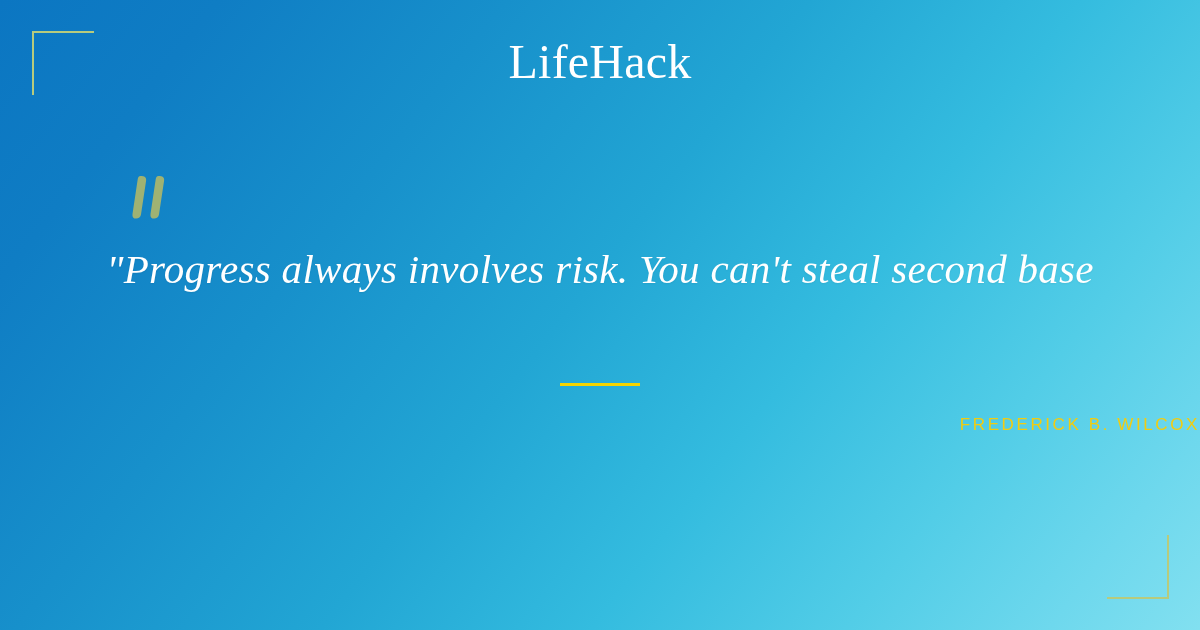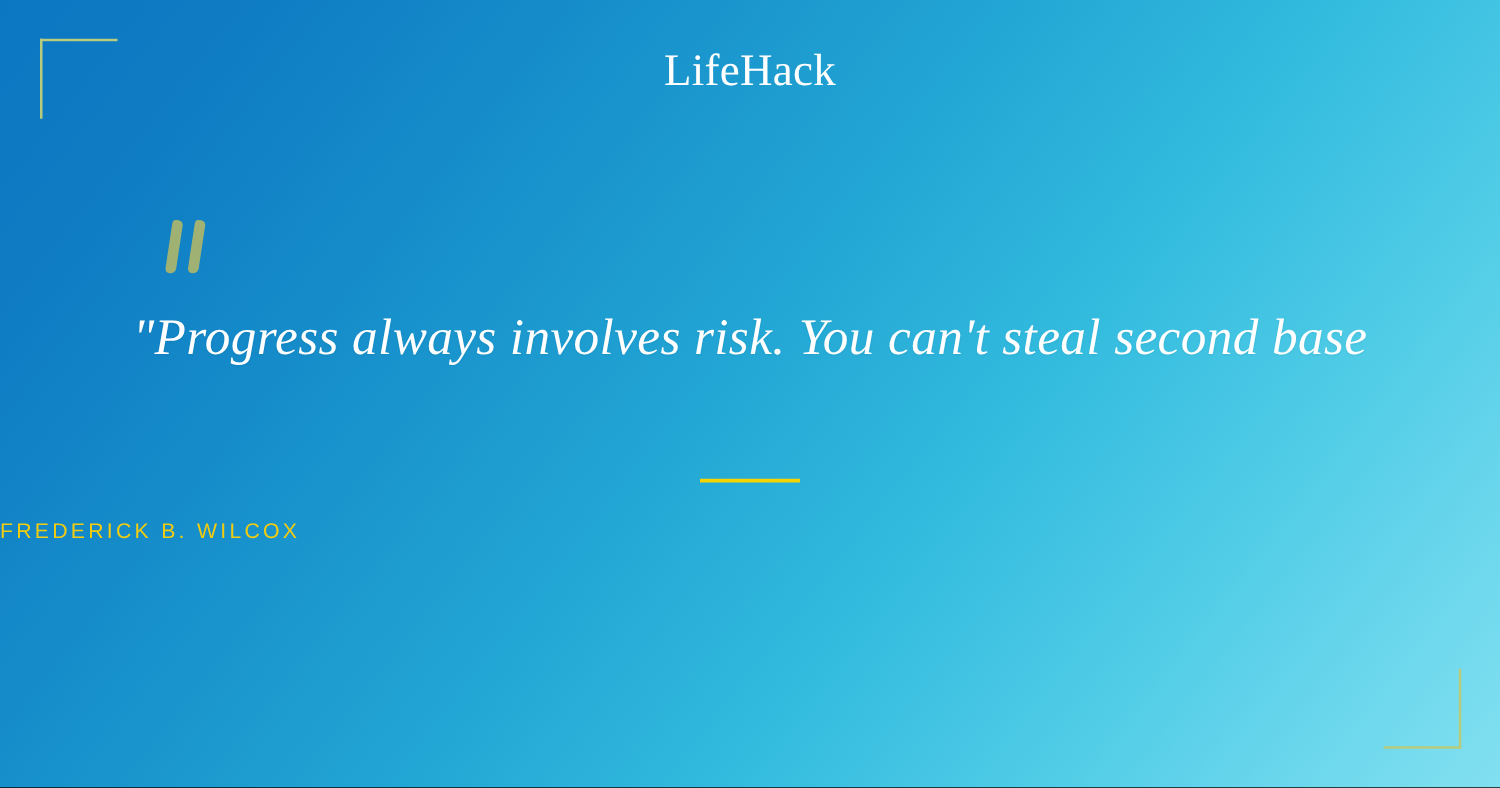--- a/index.html
+++ b/index.html
@@ -68,21 +68,21 @@
 
   
   #brand {
     position: absolute;
     top: 38px;
     left: 0;
     width: 1200px;
     text-align: center;
     color: #ffffff;
     font-family: "Liberation Serif", "DejaVu Serif", serif;
-    font-size: 36px;
+    font-size: 48px;
     font-weight: 400;
     letter-spacing: 0.2px;
     line-height: 1;
   }
 
   
   #quote-mark {
     position: absolute;
     left: 127px;
     top: 174px;
@@ -116,21 +116,21 @@
     height: 3px;
     background: #f5d400;
   }
 
   
   #attribution {
     position: absolute;
     left: 0;
     top: 414px;
     width: 1200px;
-    text-align: left;
+    text-align: right;
     color: #f2cc10;
     font-family: "Liberation Sans", sans-serif;
     font-size: 17px;
     font-weight: 400;
     letter-spacing: 2.6px;
     line-height: 22px;
   }
 </style>
 </head>
 <body>

